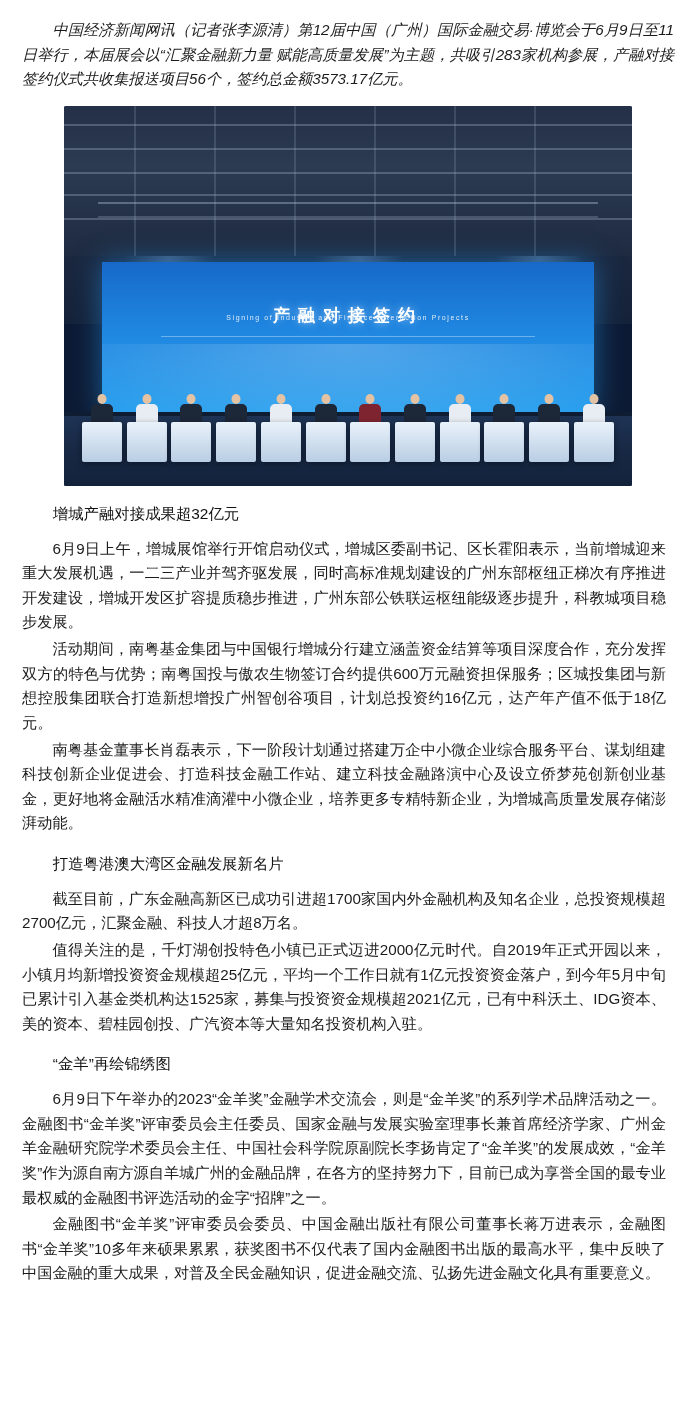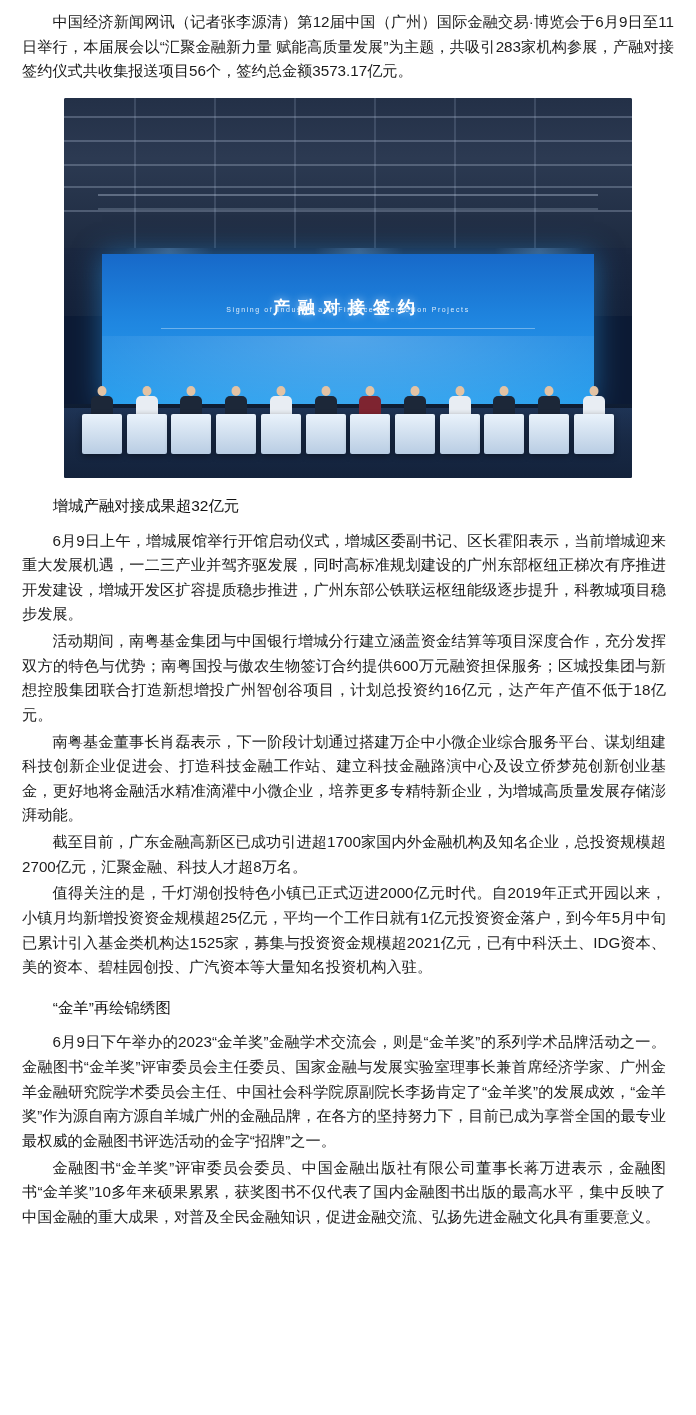--- a/index.html
+++ b/index.html
@@ -21,22 +21,23 @@
   p.para {
     margin: 0 8px 2px 0;
     font-size: 15.2px;
     line-height: 1.62;
     text-align: justify;
     text-justify: inter-ideograph;
     text-indent: 2em;
     color: #1b1b1b;
   }
   p.lead {
-    margin: 0 0 10px 0;
+    margin: 8px 0 10px 0;
     text-indent: 2em;
+    font-style: italic;
   }
   h2.section {
     margin: 16px 0 10px 0;
     font-size: 15.4px;
     font-weight: normal;
     line-height: 1.6;
     text-indent: 2em;
     color: #111111;
   }
   .figure {
@@ -311,20 +312,21 @@
       </div>
 
     </div>
   </div>
 
   <h2 class="section">增城产融对接成果超32亿元</h2>
   <p class="para">6月9日上午，增城展馆举行开馆启动仪式，增城区委副书记、区长霍阳表示，当前增城迎来重大发展机遇，一二三产业并驾齐驱发展，同时高标准规划建设的广州东部枢纽正梯次有序推进开发建设，增城开发区扩容提质稳步推进，广州东部公铁联运枢纽能级逐步提升，科教城项目稳步发展。</p>
   <p class="para">活动期间，南粤基金集团与中国银行增城分行建立涵盖资金结算等项目深度合作，充分发挥双方的特色与优势；南粤国投与傲农生物签订合约提供600万元融资担保服务；区城投集团与新想控股集团联合打造新想增投广州智创谷项目，计划总投资约16亿元，达产年产值不低于18亿元。</p>
   <p class="para">南粤基金董事长肖磊表示，下一阶段计划通过搭建万企中小微企业综合服务平台、谋划组建科技创新企业促进会、打造科技金融工作站、建立科技金融路演中心及设立侨梦苑创新创业基金，更好地将金融活水精准滴灌中小微企业，培养更多专精特新企业，为增城高质量发展存储澎湃动能。</p>
 
+  <h2 class="section">打造粤港澳大湾区金融发展新名片</h2>
   <p class="para">截至目前，广东金融高新区已成功引进超1700家国内外金融机构及知名企业，总投资规模超2700亿元，汇聚金融、科技人才超8万名。</p>
   <p class="para">值得关注的是，千灯湖创投特色小镇已正式迈进2000亿元时代。自2019年正式开园以来，小镇月均新增投资资金规模超25亿元，平均一个工作日就有1亿元投资资金落户，到今年5月中旬已累计引入基金类机构达1525家，募集与投资资金规模超2021亿元，已有中科沃土、IDG资本、美的资本、碧桂园创投、广汽资本等大量知名投资机构入驻。</p>
 
   <h2 class="section">“金羊”再绘锦绣图</h2>
   <p class="para">6月9日下午举办的2023“金羊奖”金融学术交流会，则是“金羊奖”的系列学术品牌活动之一。金融图书“金羊奖”评审委员会主任委员、国家金融与发展实验室理事长兼首席经济学家、广州金羊金融研究院学术委员会主任、中国社会科学院原副院长李扬肯定了“金羊奖”的发展成效，“金羊奖”作为源自南方源自羊城广州的金融品牌，在各方的坚持努力下，目前已成为享誉全国的最专业最权威的金融图书评选活动的金字“招牌”之一。</p>
   <p class="para">金融图书“金羊奖”评审委员会委员、中国金融出版社有限公司董事长蒋万进表示，金融图书“金羊奖”10多年来硕果累累，获奖图书不仅代表了国内金融图书出版的最高水平，集中反映了中国金融的重大成果，对普及全民金融知识，促进金融交流、弘扬先进金融文化具有重要意义。</p>
 
 </div>
 
 </body></html>

